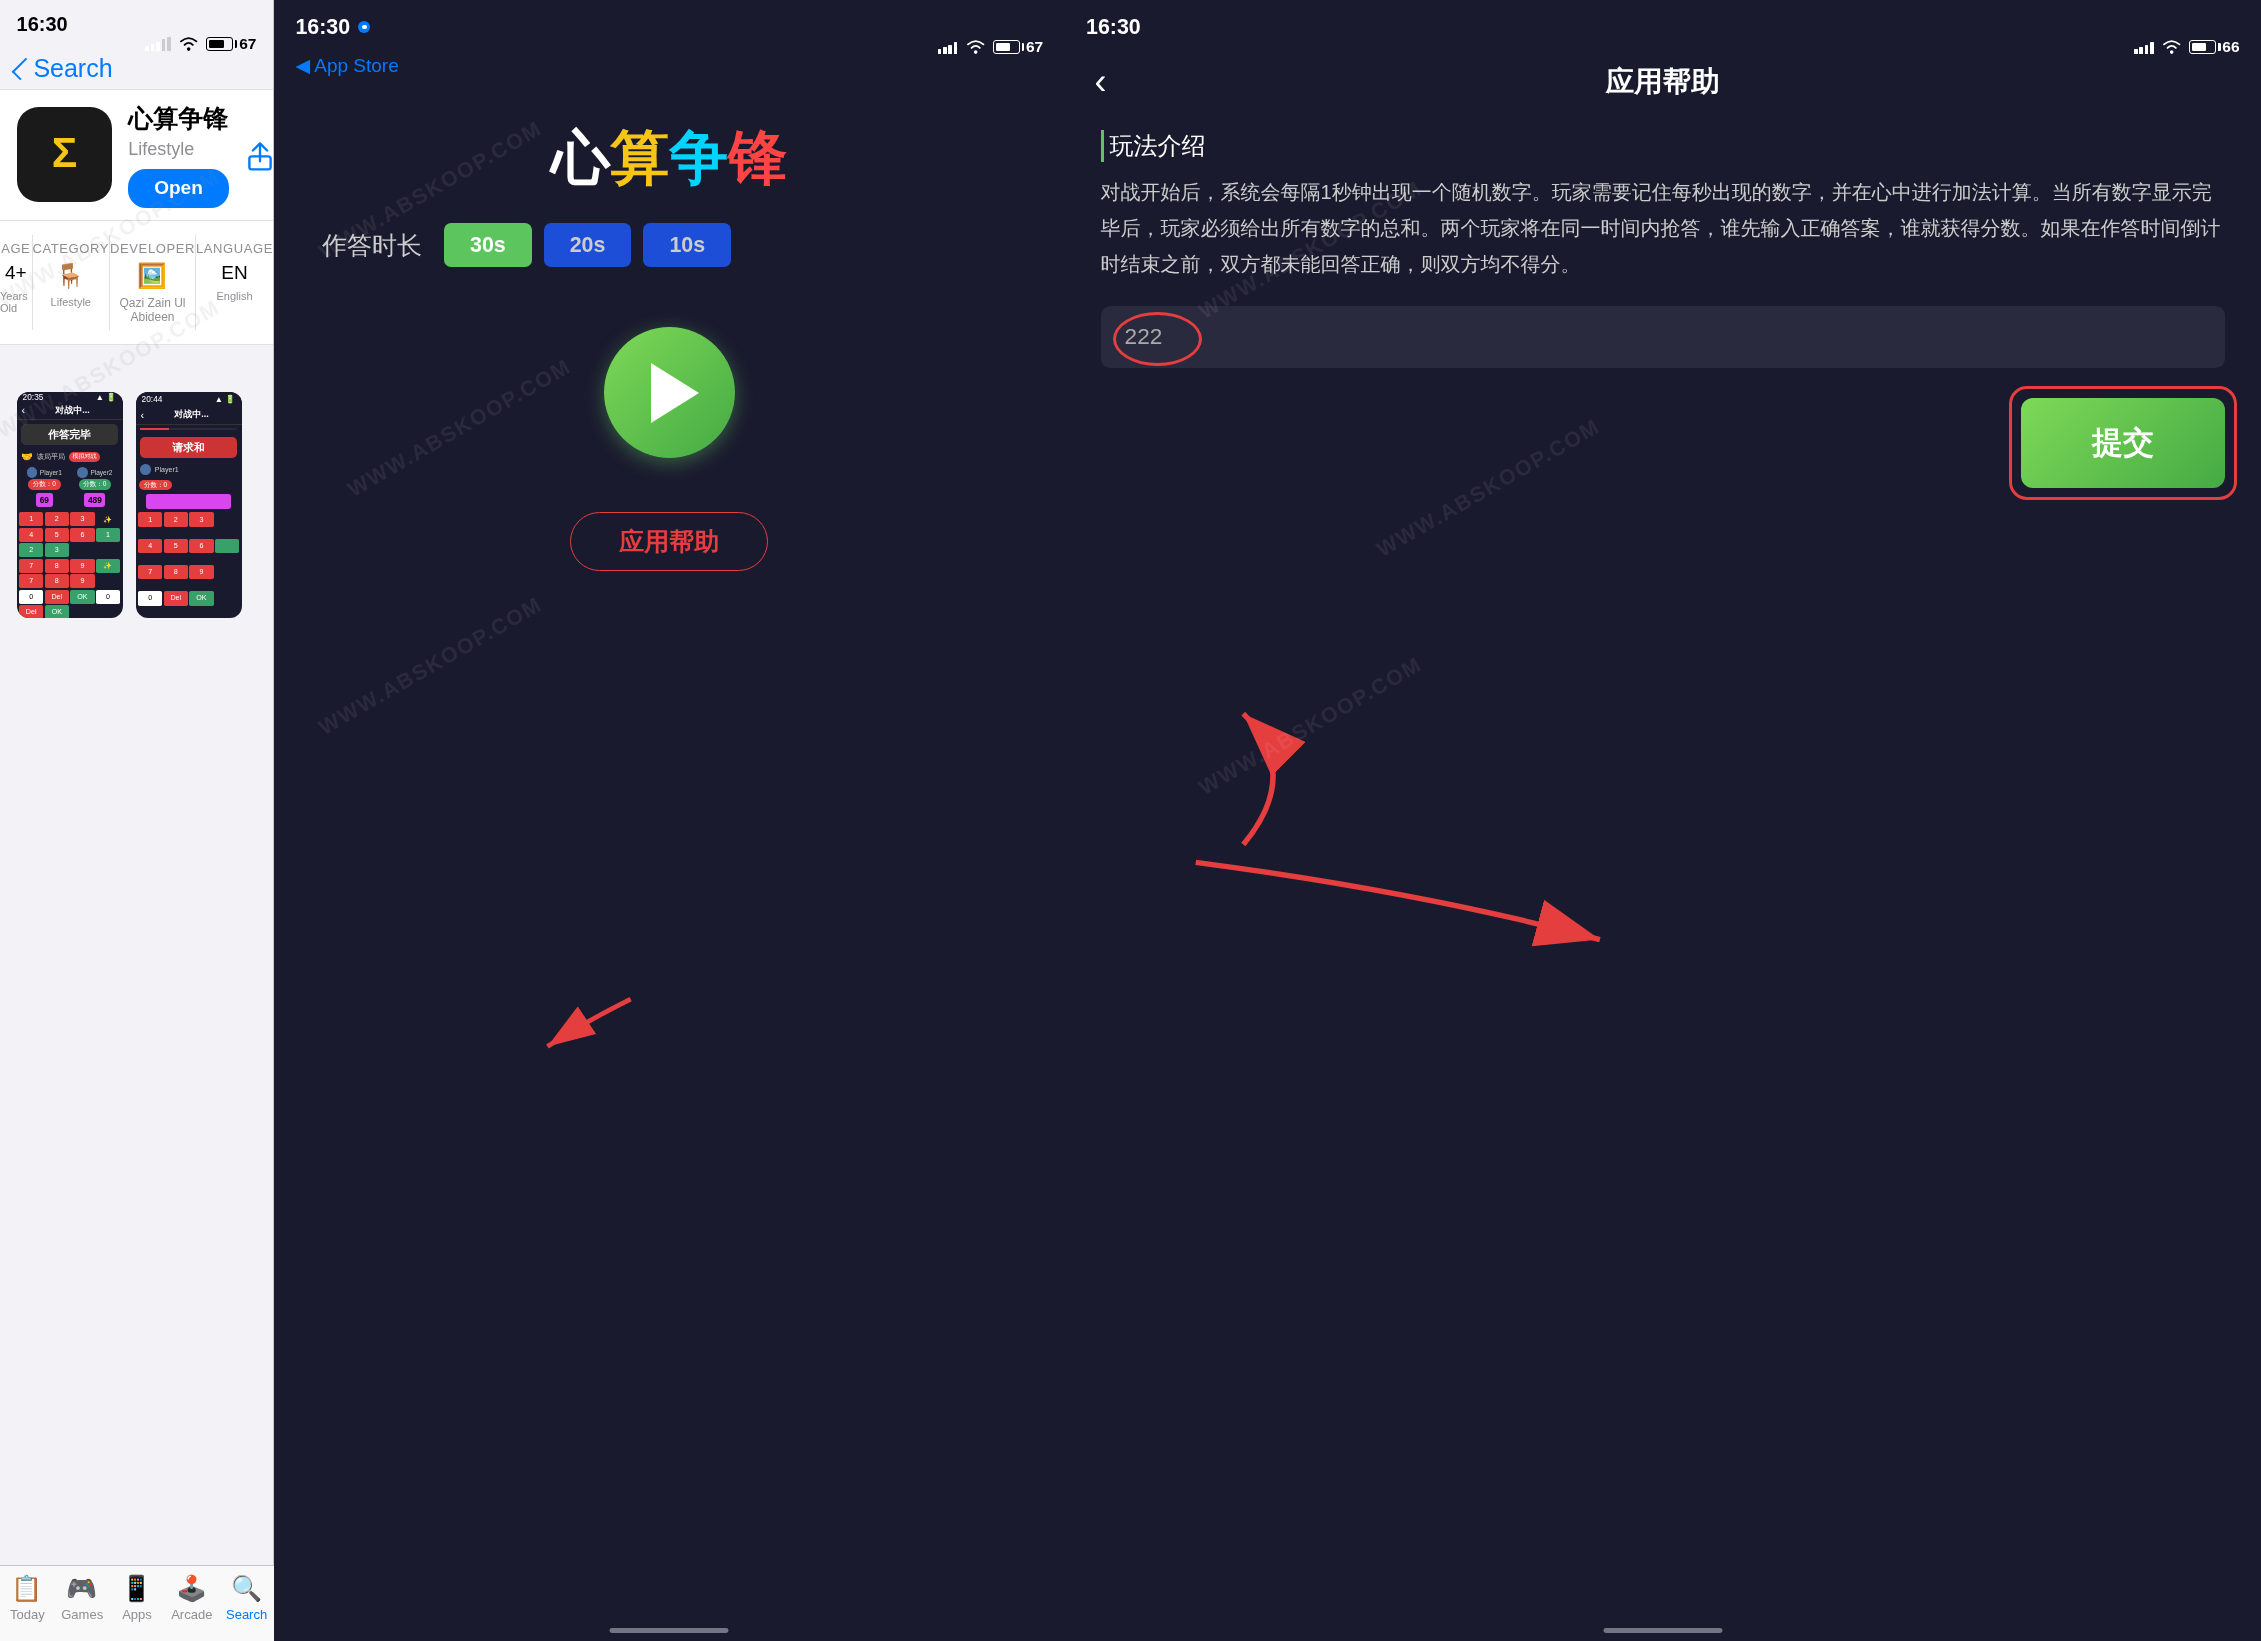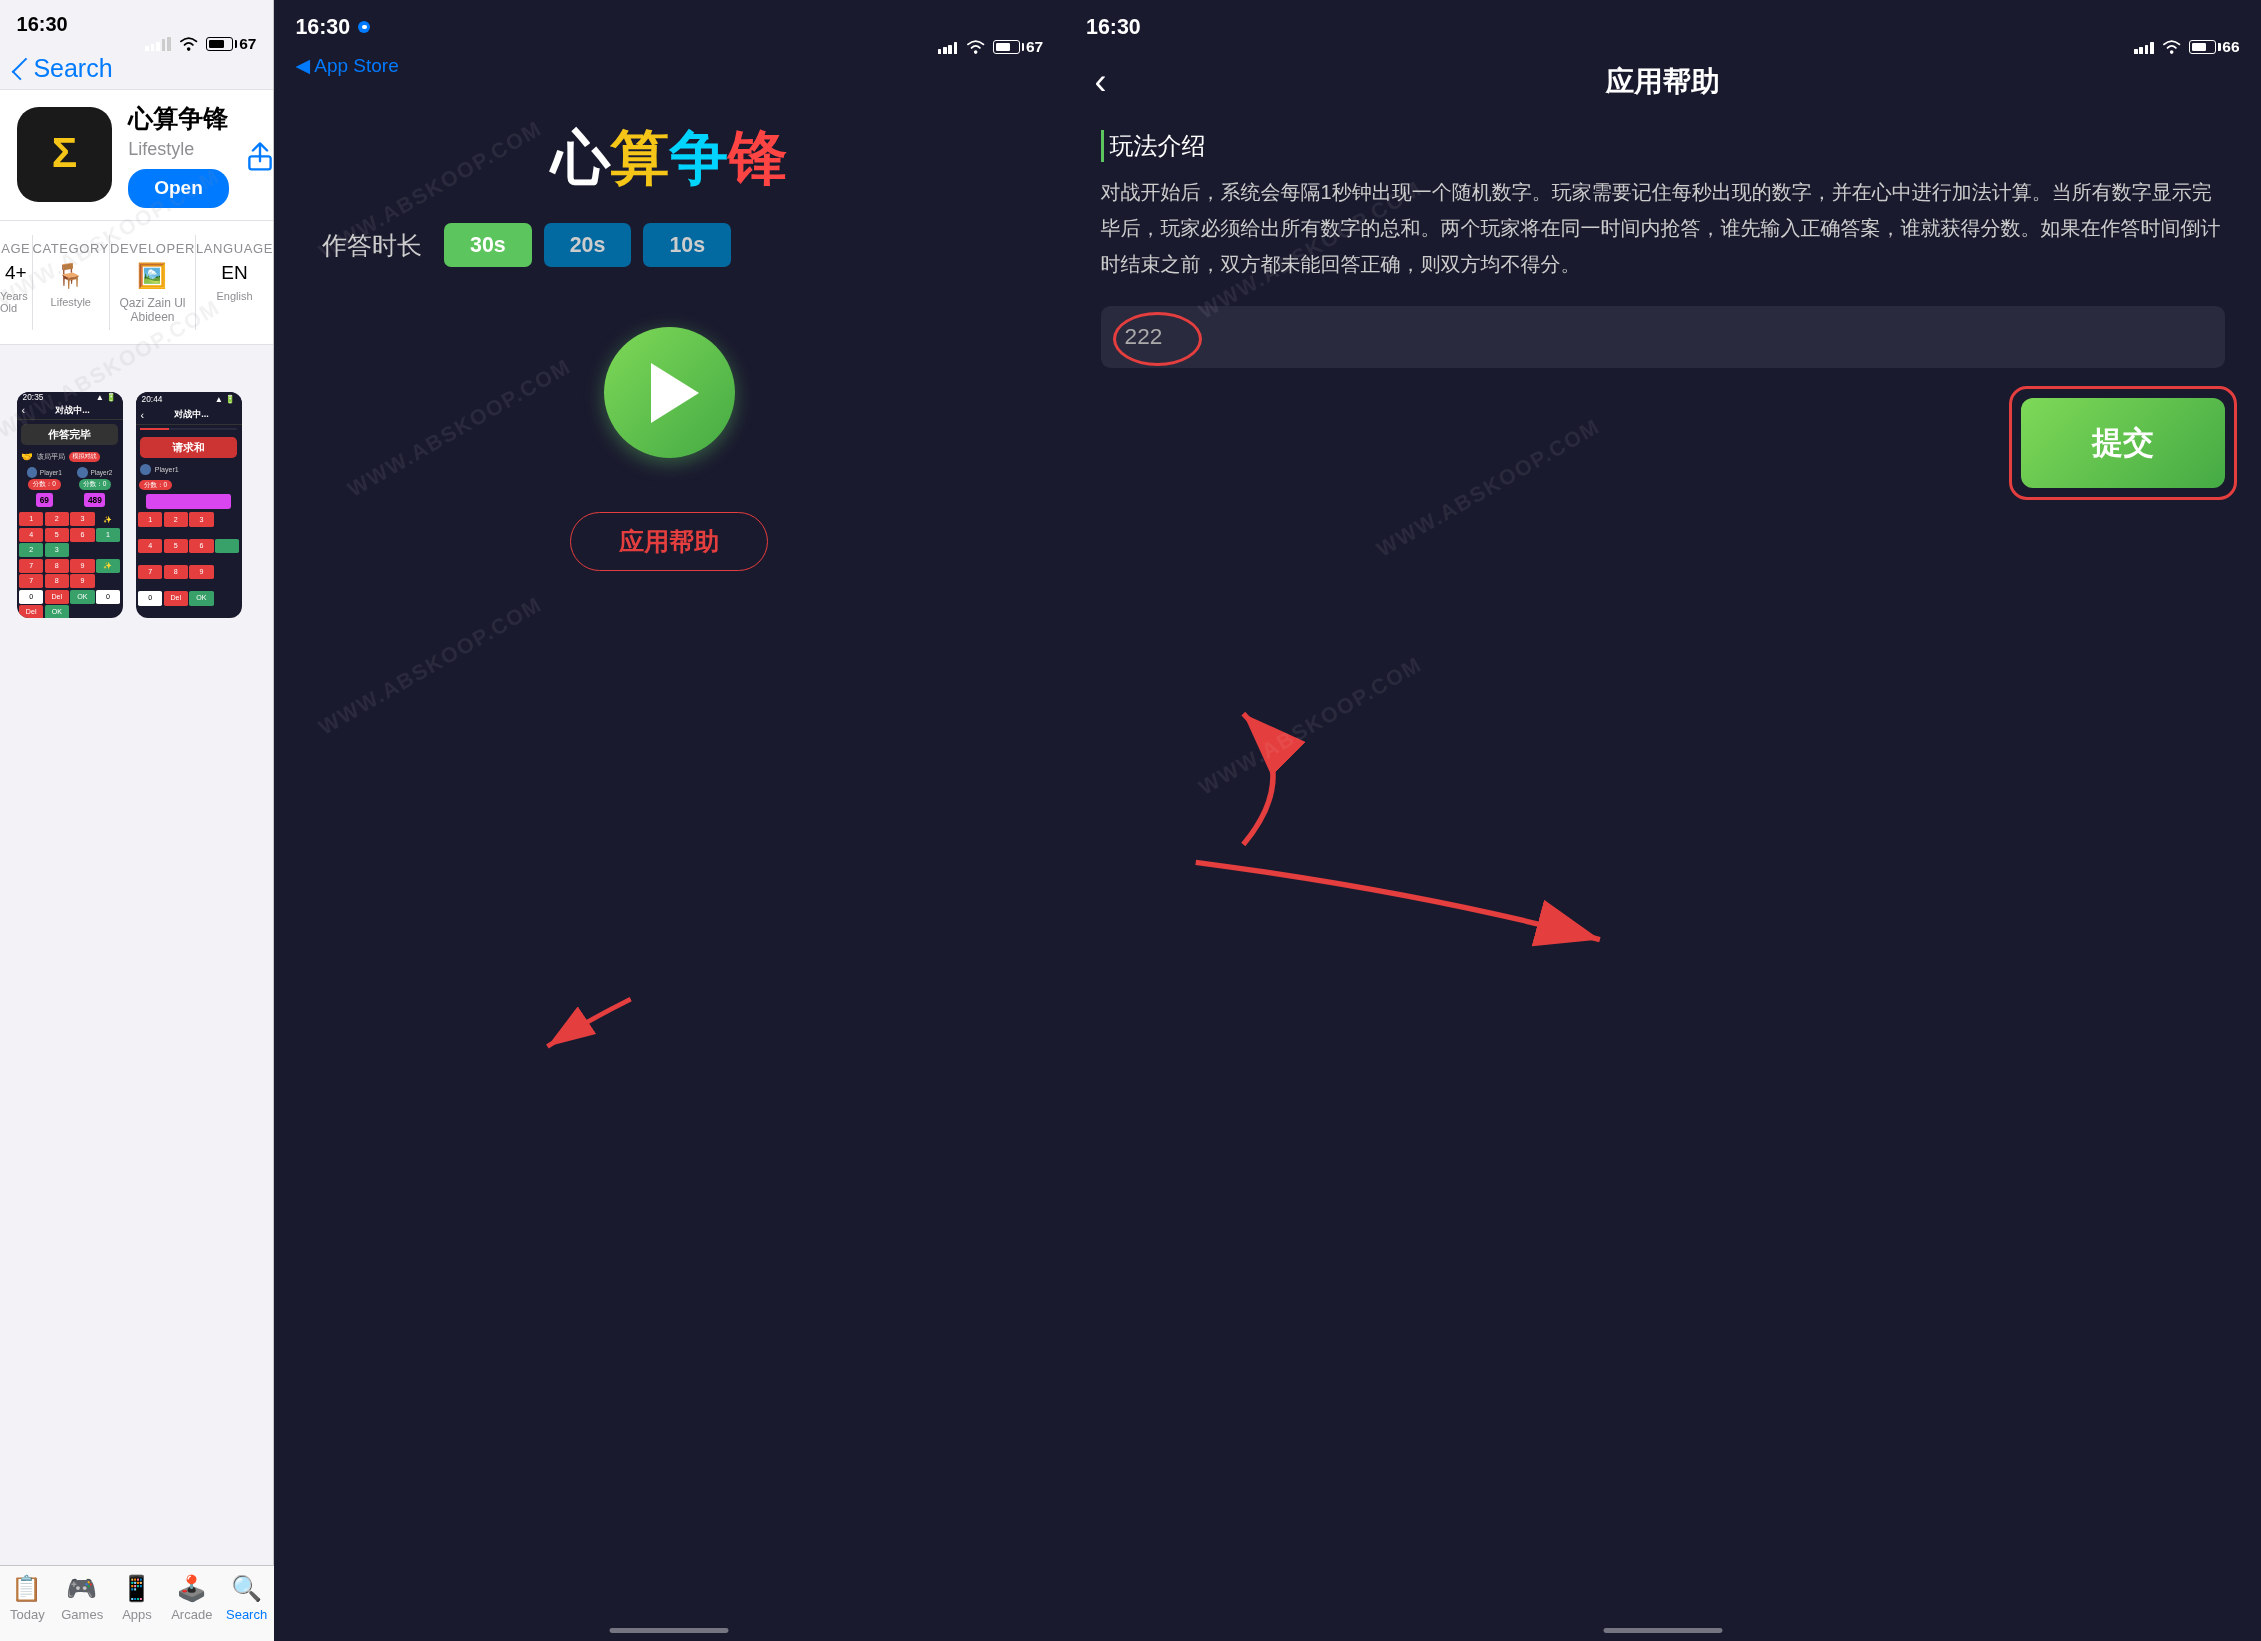--- a/index.html
+++ b/index.html
@@ -242,21 +242,21 @@
     .time-label { font-size: 25px; color: #ccc; margin-right: 10px; }
     .time-btn {
       padding: 9.5px 26px;
       border-radius: 7.1px;
       border: none;
       font-size: 21.4px;
       font-weight: 600;
       cursor: pointer;
     }
     .time-btn-active { background: #5dc55d; color: #fff; }
-    .time-btn-inactive { background: #0369a1; color: #ccc; }
+    .time-btn-inactive { background: #1d4ed8; color: #ccc; }
 
     
     .play-area {
       display: flex;
       justify-content: center;
       align-items: center;
       padding: 36px 0;
     }
     .play-btn {
       width: 131px;

